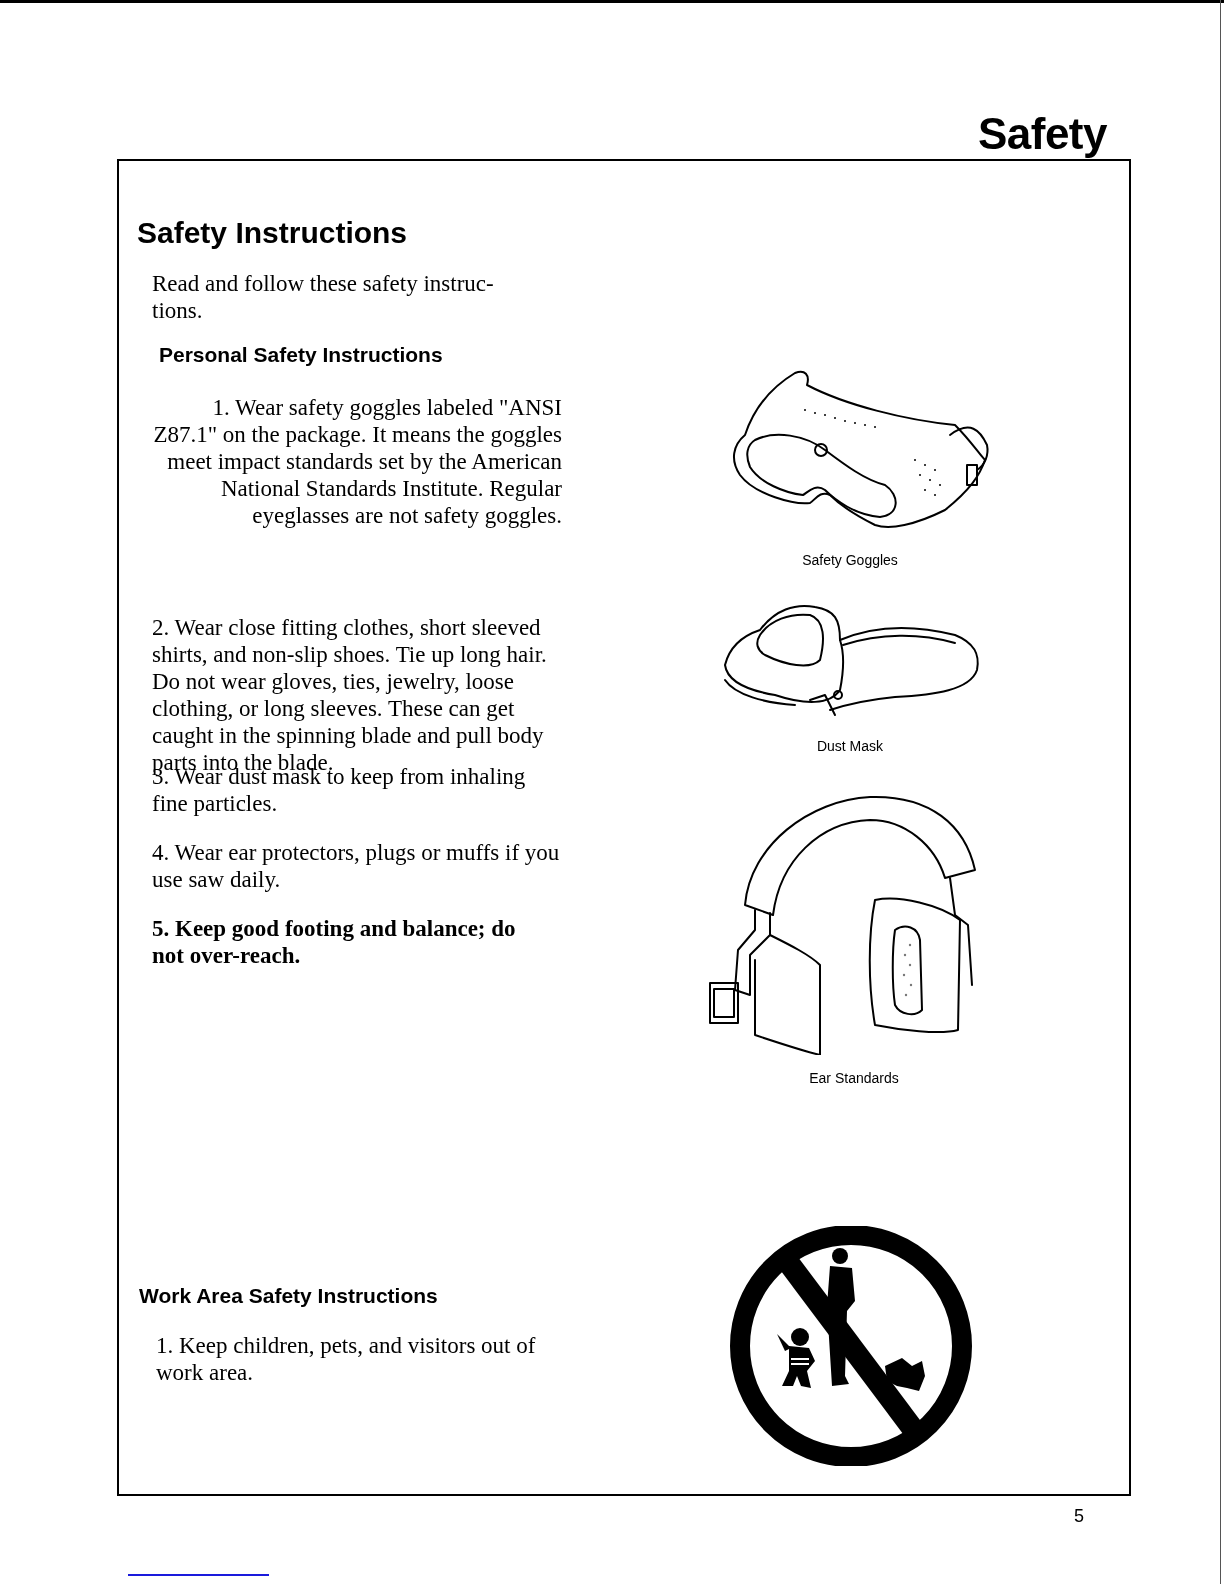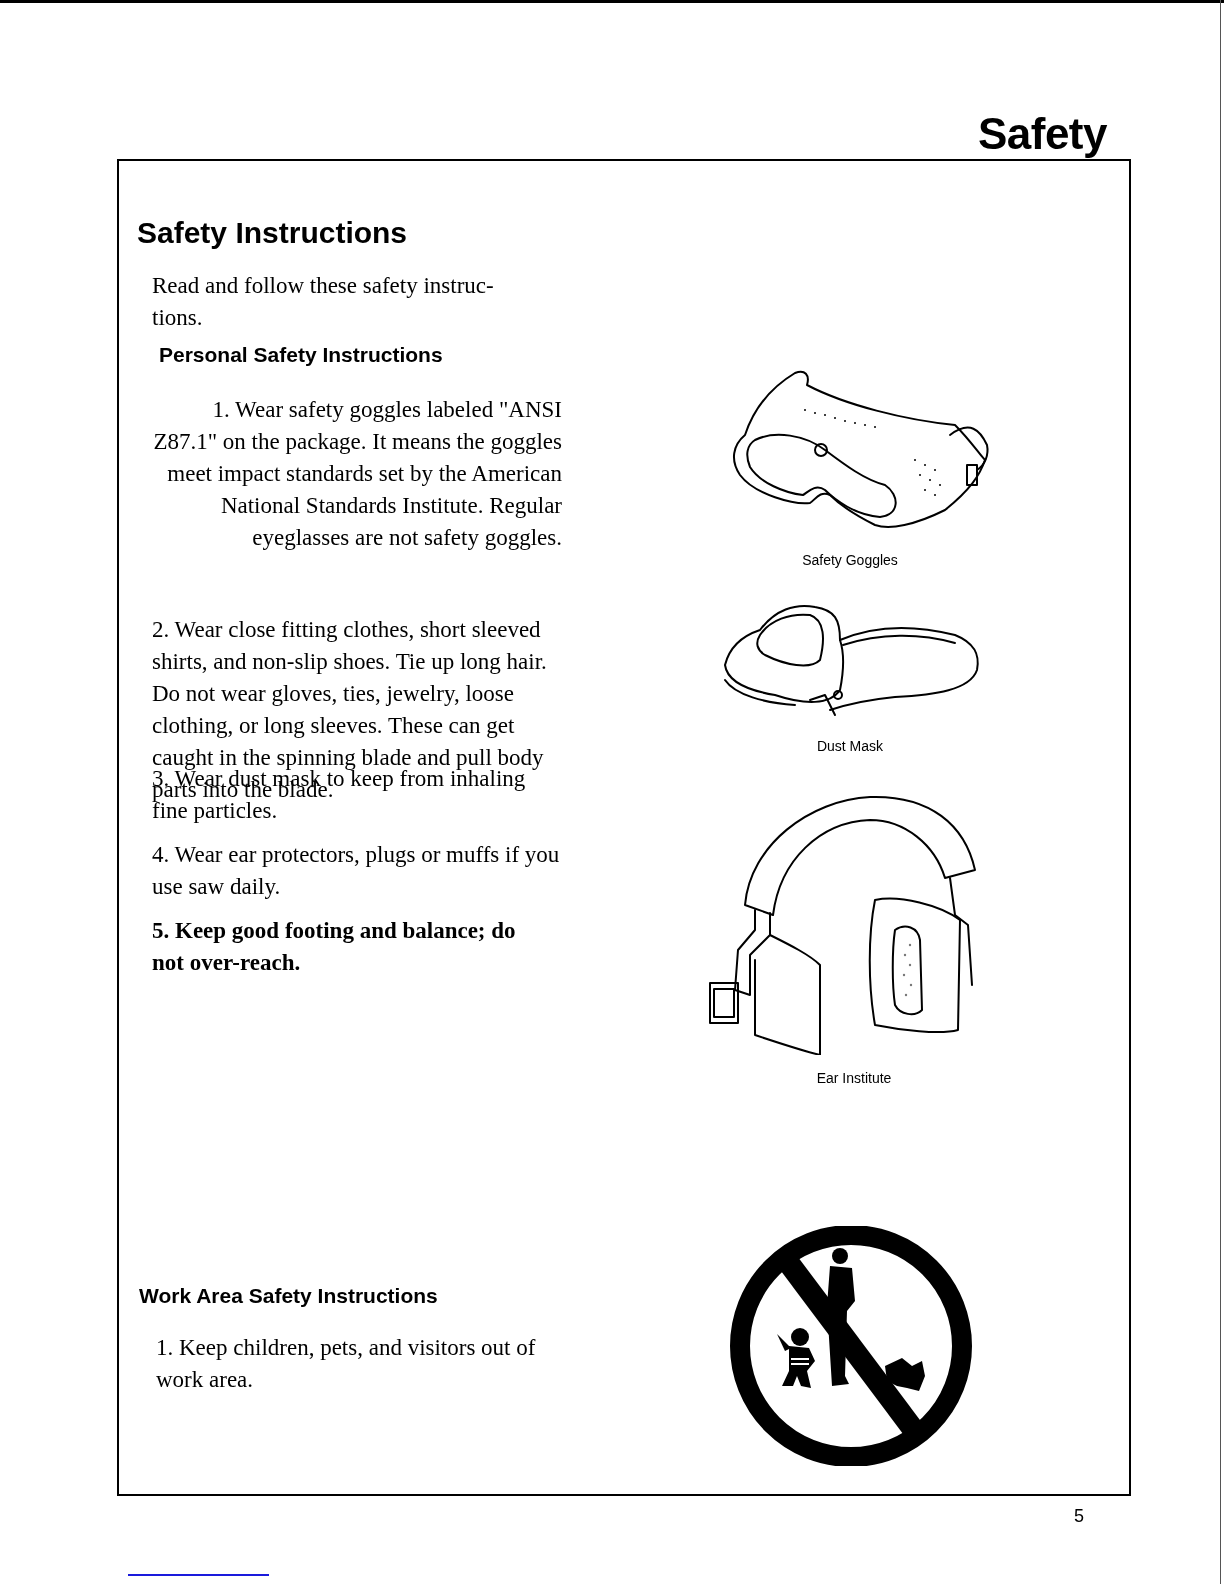--- a/index.html
+++ b/index.html
@@ -21,21 +21,21 @@
   .h2 {
     position: absolute; font-family: "Liberation Sans", sans-serif; font-weight: bold;
     font-size: 30px; line-height: 1;
   }
   .h3 {
     position: absolute; font-family: "Liberation Sans", sans-serif; font-weight: bold;
     font-size: 21px; line-height: 1;
   }
   .para {
     position: absolute; font-family: "Liberation Serif", serif; font-size: 23px;
-    line-height: 32px; width: 420px;
+    line-height: 27px; width: 420px;
   }
   .caption {
     position: absolute; font-family: "Liberation Sans", sans-serif; font-weight: normal;
     font-size: 14px; text-align: center; width: 200px;
   }
   .illus { position: absolute; }
   .page-number {
     position: absolute; left: 1074px; top: 1506px;
     font-family: "Liberation Sans", sans-serif; font-size: 18px;
   }
@@ -126,21 +126,21 @@
   </g>
   <g fill="#777">
     <circle cx="205" cy="170" r="1.2"></circle>
       <circle cx="210" cy="180" r="1.2"></circle>
       <circle cx="204" cy="190" r="1.2"></circle>
     <circle cx="211" cy="200" r="1.2"></circle>
       <circle cx="206" cy="210" r="1.2"></circle>
       <circle cx="210" cy="160" r="1.2"></circle>
   </g>
 </svg>
-<div class="caption" style="left:754px; top:1070px;">Ear Institute</div>
+<div class="caption" style="left:754px; top:1070px;">Ear Standards</div>
 
 <svg class="illus" style="left:727px; top:1226px;" width="248" height="240" viewBox="0 0 248 240">
   <circle cx="124" cy="120" r="111" fill="none" stroke="#000" stroke-width="20"></circle>
   <line x1="55" y1="28" x2="195" y2="215" stroke="#000" stroke-width="22"></line>
   <g fill="#000">
     <circle cx="113" cy="30" r="8"></circle>
     <path d="M 103 40 L 125 42 L 128 75 L 120 85 L 118 150 L 122 158 L 105 160 L 100 80 Z"></path>
     <circle cx="73" cy="111" r="9"></circle>
     <path d="M 62 120 L 82 122 L 88 135 L 80 145 L 84 162 L 74 160 L 70 150 L 66 160 L 55 160 L 62 145 Z"></path>
     <path d="M 50 108 L 60 118 L 64 122 L 58 125 Z"></path>

